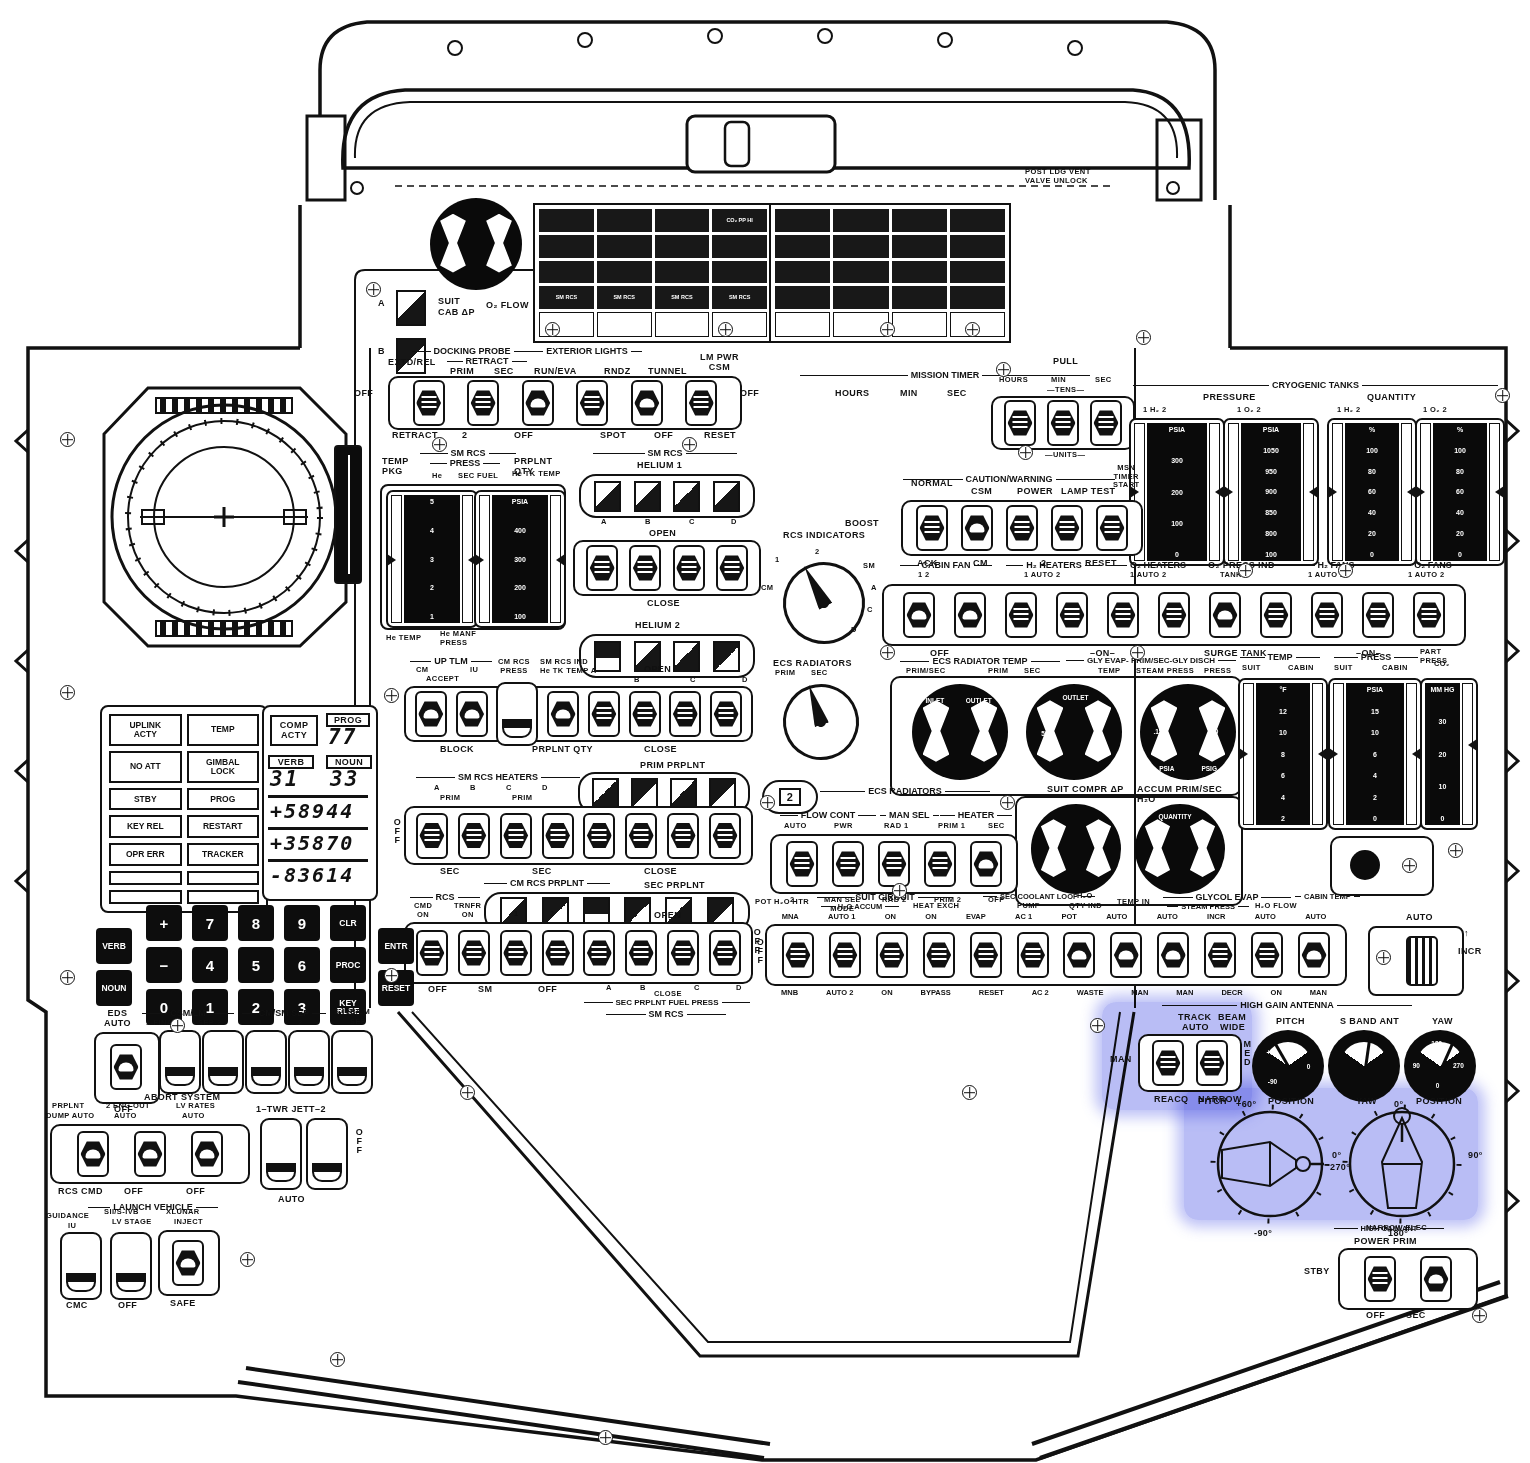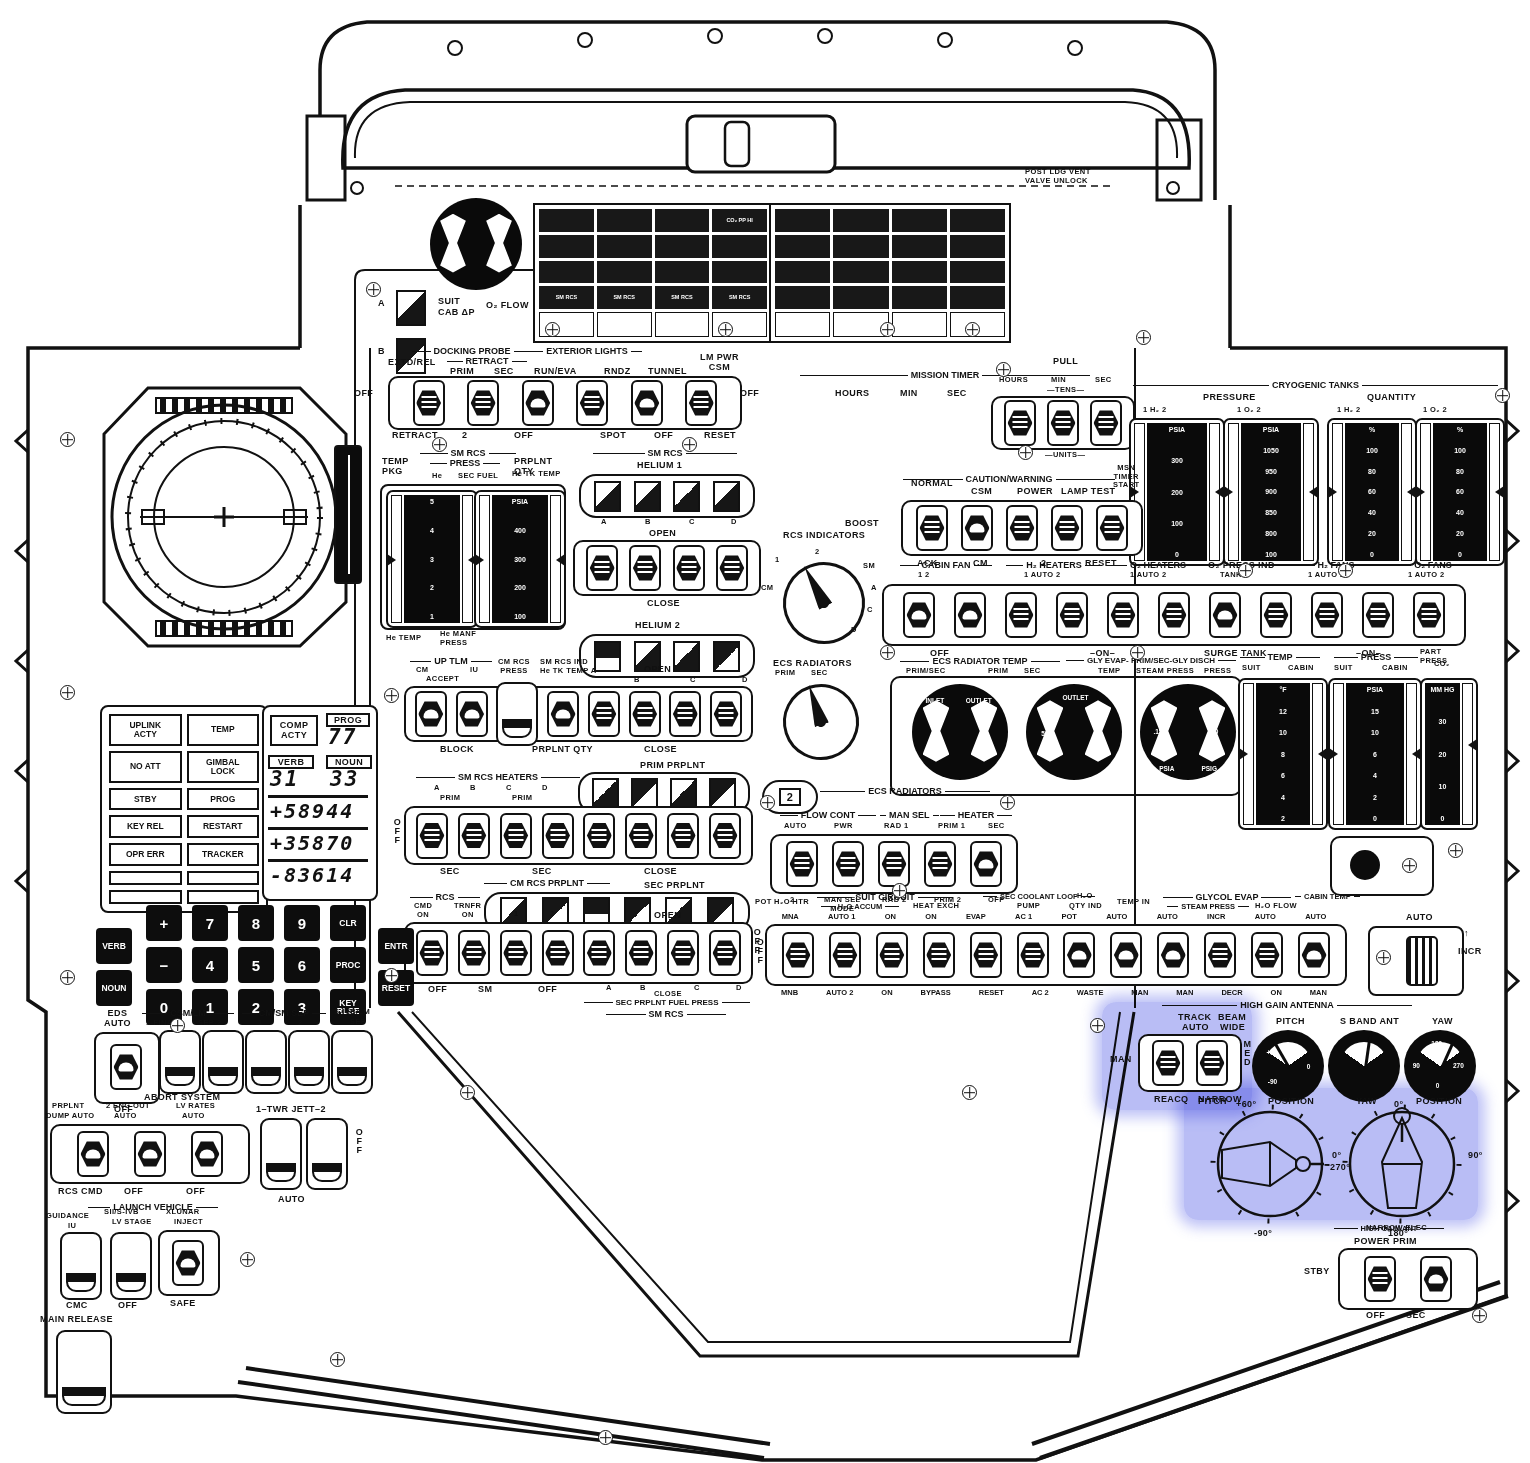--- a/index.html
+++ b/index.html
@@ -618,20 +618,34 @@
       <span style="left:14%;top:46%">.15</span>
       <span style="left:16%;top:64%">.05</span>
       <span style="left:74%;top:28%">60</span>
       <span style="left:74%;top:46%">30</span>
       <span style="left:76%;top:64%">0</span>
       <span style="left:20%;top:84%">PSIA</span>
       <span style="left:64%;top:84%">PSIG</span>
     </div>
   </div>
 
+  <div class="a" style="left:1015px;top:782px;width:228px;height:122px">
+    <span class="lbl" style="left:32px;top:2px">SUIT COMPR ΔP</span>
+    <span class="lbl" style="left:122px;top:2px">ACCUM PRIM/SEC H₂O</span>
+    <div class="a" style="left:0px;top:14px;width:224px;height:106px;border:2.5px solid #111;border-radius:10px"></div>
+    <div class="rgauge" style="left:16px;top:22px;width:90px;height:90px">
+      <div class="wg l"></div>
+        <div class="wg r"></div>
+    </div>
+    <div class="rgauge" style="left:120px;top:22px;width:90px;height:90px">
+      <div class="wg l"></div>
+        <div class="wg r"></div>
+      <span style="left:26%;top:10%">QUANTITY</span>
+    </div>
+  </div>
 
   <div class="a" style="left:762px;top:778px;width:258px;height:132px">
     <div class="pill" style="left:0px;top:2px;width:52px;height:30px">
       <span class="lbl" style="position:static;border:2px solid #111;padding:1px 6px;font-size:11px">2</span>
     </div>
     <div class="grp" style="left:58px;top:8px;width:170px">
         <span>ECS RADIATORS</span>
       </div>
     <div class="grp" style="left:18px;top:32px;width:96px">
         <span>FLOW CONT</span>
@@ -1034,24 +1048,20 @@
     <div class="guard" style="position:absolute;left:22px;top:34px;height:64px"></div>
     <div class="guard" style="position:absolute;left:72px;top:34px;height:64px"></div>
     <div class="a" style="left:120px;top:32px;width:58px;height:62px;border:2.5px solid #111;border-radius:9px">
       <div class="sw dome" style="position:absolute;left:12px;top:8px"></div>
     </div>
     <span class="lbl" style="left:28px;top:102px">CMC</span>
     <span class="lbl" style="left:80px;top:102px">OFF</span>
     <span class="lbl" style="left:132px;top:100px">SAFE</span>
   </div>
 
-  <div class="a" style="left:36px;top:1312px;width:130px;height:115px">
-    <span class="lbl" style="left:4px;top:2px">MAIN RELEASE</span>
-    <div class="guard" style="position:absolute;left:20px;top:18px;width:52px;height:80px"></div>
-  </div>
 
   <div class="screw" style="left:366px;top:282px"></div>
   <div class="screw" style="left:545px;top:322px"></div>
   <div class="screw" style="left:718px;top:322px"></div>
   <div class="screw" style="left:880px;top:322px"></div>
   <div class="screw" style="left:965px;top:322px"></div>
   <div class="screw" style="left:60px;top:432px"></div>
   <div class="screw" style="left:60px;top:685px"></div>
   <div class="screw" style="left:60px;top:970px"></div>
   <div class="screw" style="left:384px;top:688px"></div>

